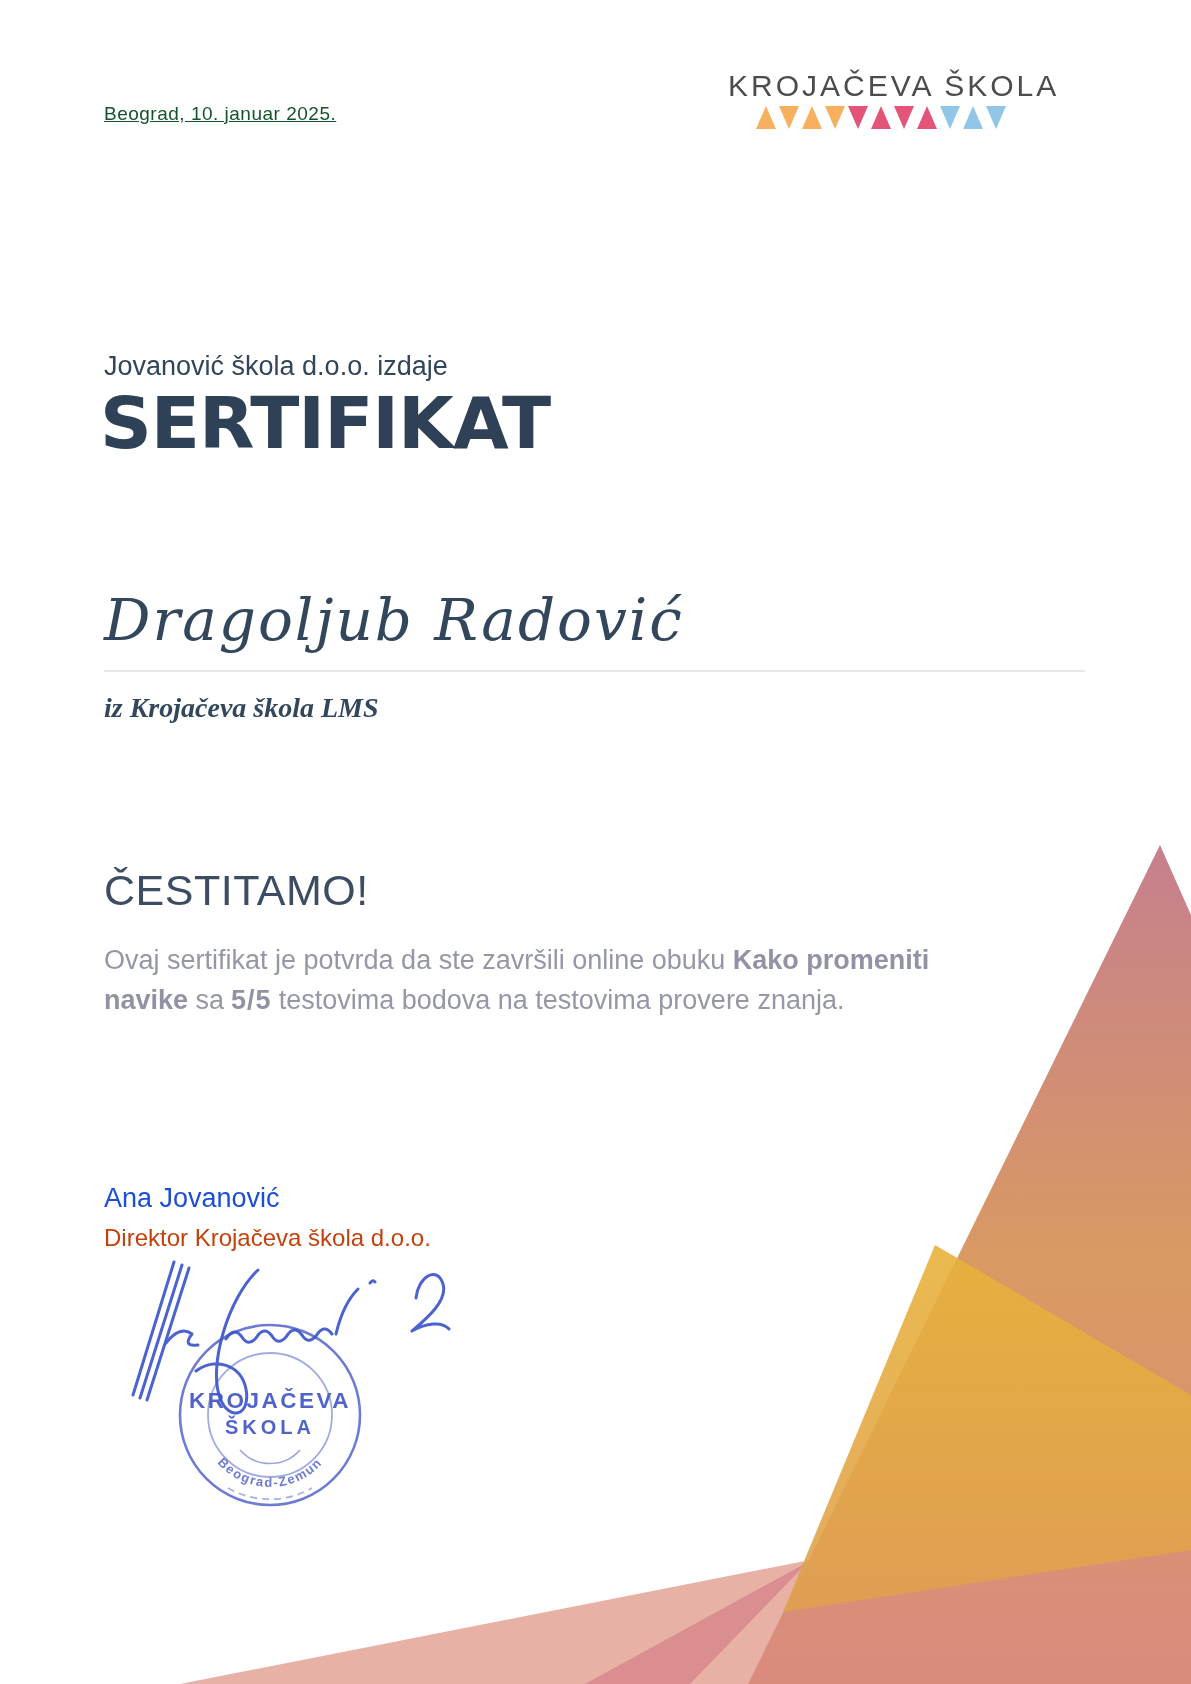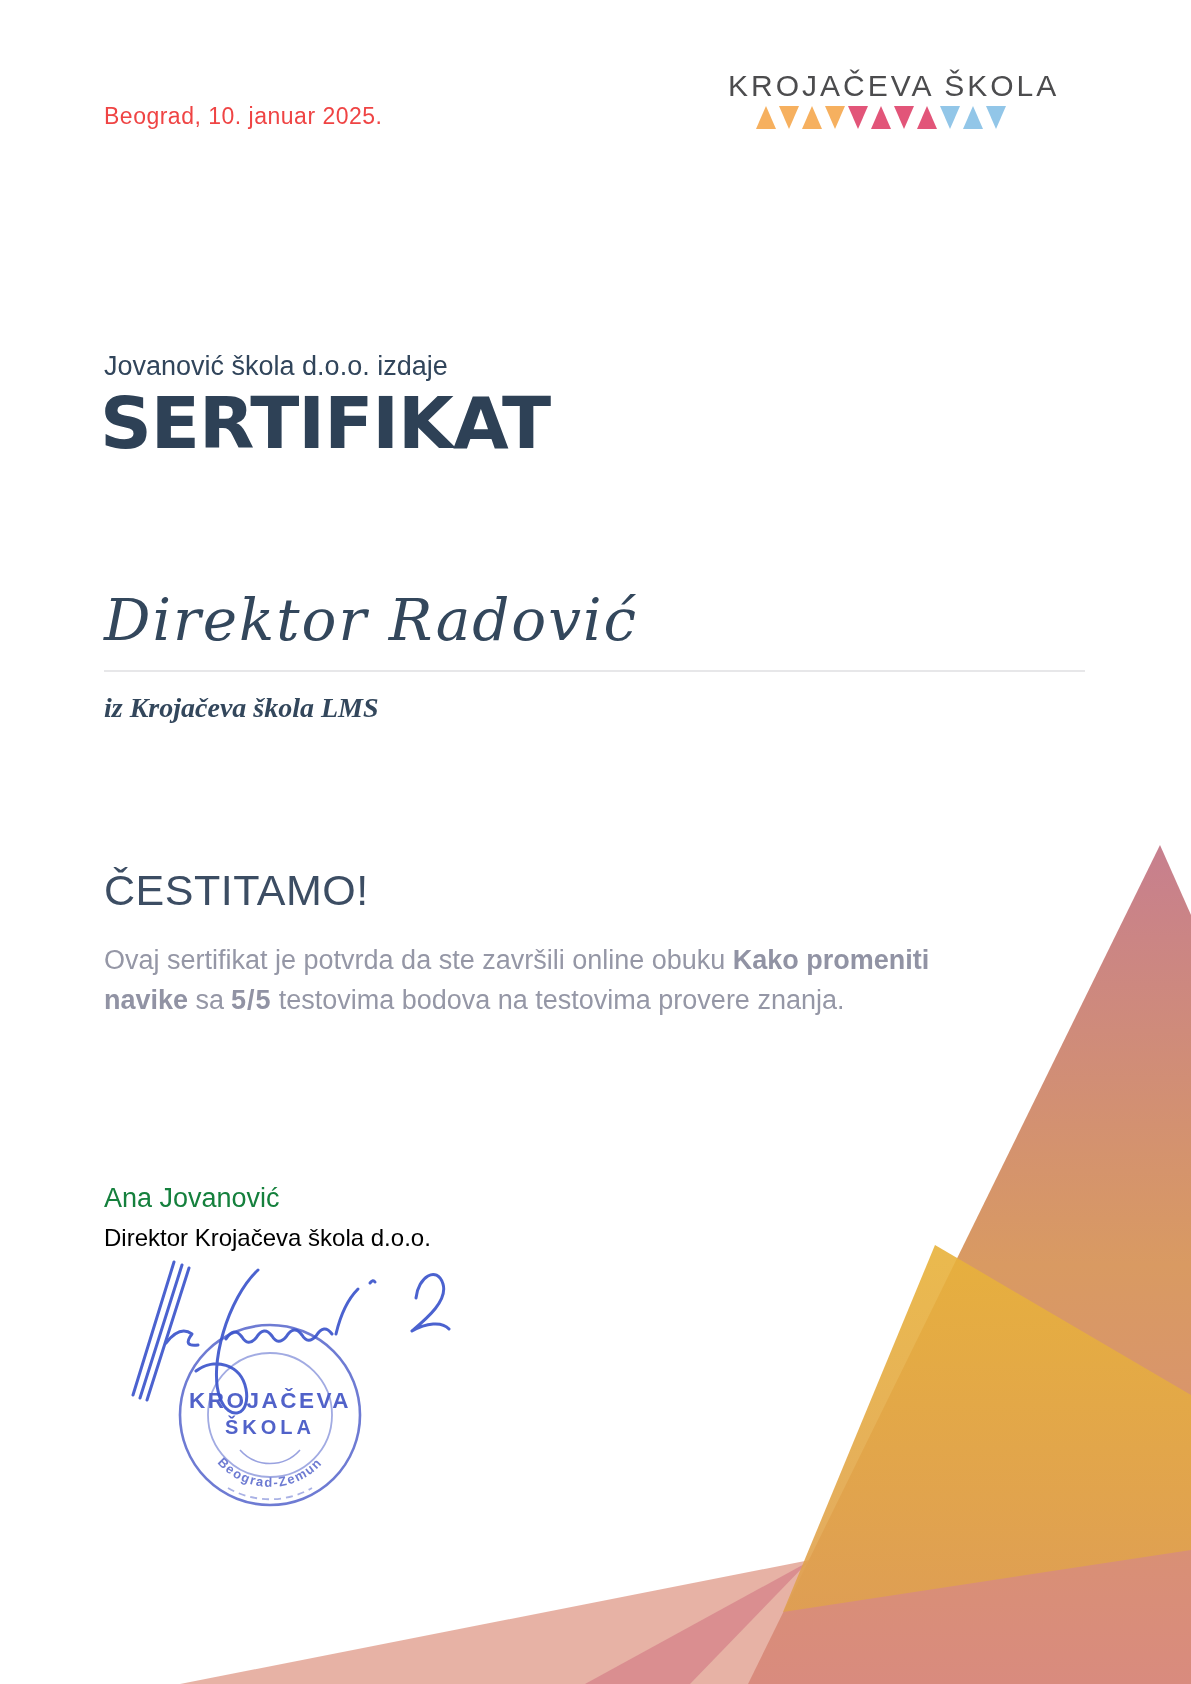--- a/index.html
+++ b/index.html
@@ -2,43 +2,43 @@
 <html><head>
 <meta charset="utf-8">
 <style>
   html,body{margin:0;padding:0;}
   body{
     width:1191px;height:1684px;position:relative;background:#ffffff;
     font-family:"Liberation Sans",sans-serif;overflow:hidden;
   }
   .abs{position:absolute;}
   
-  .date-line{left:104px;top:103px;font-size:23px;color:#ef4444;letter-spacing:.5px;}
+  .date-line{left:104px;top:103px;font-size:19px;color:#14532d;letter-spacing:.5px;text-decoration:underline;}
   .logo-text{left:728px;top:69px;font-size:30px;color:#4C4C4E;letter-spacing:3px;font-weight:400;white-space:nowrap;}
   .tri-strip{left:754px;top:106px;display:flex;align-items:flex-start;height:26px;}
   .tri{width:0;height:0;border-left:10px solid transparent;border-right:10px solid transparent;margin:0 1.5px;}
   .tri.down{border-top:23px solid var(--c);}
   .tri.up{border-bottom:23px solid var(--c);}
   
   .issuer-line{left:104px;top:351px;font-size:27px;color:#31455B;}
   .cert-title{left:100px;top:381px;font-size:72px;font-weight:bold;color:#2E4156;
     font-family:"DejaVu Sans",sans-serif;letter-spacing:-1px;text-align:center;}
   
   .recipient-name{left:104px;top:586px;font-size:58px;color:#33475C;
     font-family:"DejaVu Serif",serif;font-style:italic;letter-spacing:2px;white-space:nowrap;}
   .name-underline{left:104px;top:670px;width:981px;height:2px;background:#E7E7E9;}
   .recipient-origin{left:104px;top:692px;font-size:28px;font-weight:bold;font-style:italic;color:#33475C;font-family:Liberation Serif, serif;}
   
   .congrats-heading{left:104px;top:866px;font-size:43px;color:#3C4D63;letter-spacing:.5px;}
   .congrats-paragraph{left:104px;top:940px;width:880px;font-size:27px;line-height:40px;color:#9597A6;}
   .congrats-paragraph b{color:#9193A4;}
   .score{font-weight:bold;margin:13px 7px;letter-spacing:1px;}
   
-  .signer-name{left:104px;top:1183px;font-size:27px;color:#15803d;}
-  .signer-title{left:104px;top:1224px;font-size:24px;color:#000000;}
+  .signer-name{left:104px;top:1183px;font-size:27px;color:#1d4ed8;}
+  .signer-title{left:104px;top:1224px;font-size:24px;color:#c2410c;}
   .sig-svg{left:78px;top:1238px;}
   .decor-svg{left:0;top:0;}
   .z1{z-index:1;}
 </style>
 </head>
 <body>
 
 <svg class="abs decor-svg" width="1191" height="1684" viewBox="0 0 1191 1684" aria-hidden="true">
   <defs>
     <linearGradient id="gMain" x1="0" y1="0" x2="0" y2="1">
@@ -70,21 +70,21 @@
     <div class="tri down" style="--c: #E25579;"></div>
     <div class="tri up" style="--c: #E25579;"></div>
     <div class="tri down" style="--c: #92C6E8;"></div>
     <div class="tri up" style="--c: #92C6E8;"></div>
     <div class="tri down" style="--c: #92C6E8;"></div>
   </div>
 
 <div class="abs z1 issuer-line">Jovanović škola d.o.o. izdaje</div>
 <div class="abs z1 cert-title">SERTIFIKAT</div>
 
-<div class="abs z1 recipient-name">Direktor Radović</div>
+<div class="abs z1 recipient-name">Dragoljub Radović</div>
 <div class="abs z1 name-underline"></div>
 <div class="abs z1 recipient-origin">iz Krojačeva škola LMS</div>
 
 <div class="abs z1 congrats-heading">ČESTITAMO!</div>
 <div class="abs z1 congrats-paragraph"><span>Ovaj sertifikat je potvrda da ste završili online obuku </span><b>Kako promeniti navike</b><span> sa</span><b class="score">5/5</b><span>testovima bodova na testovima provere znanja.</span></div>
 
 <div class="abs z1 signer-name">Ana Jovanović</div>
 <div class="abs z1 signer-title">Direktor Krojačeva škola d.o.o.</div>
 
 <svg class="abs z1 sig-svg" width="400" height="310" viewBox="0 0 400 310">

